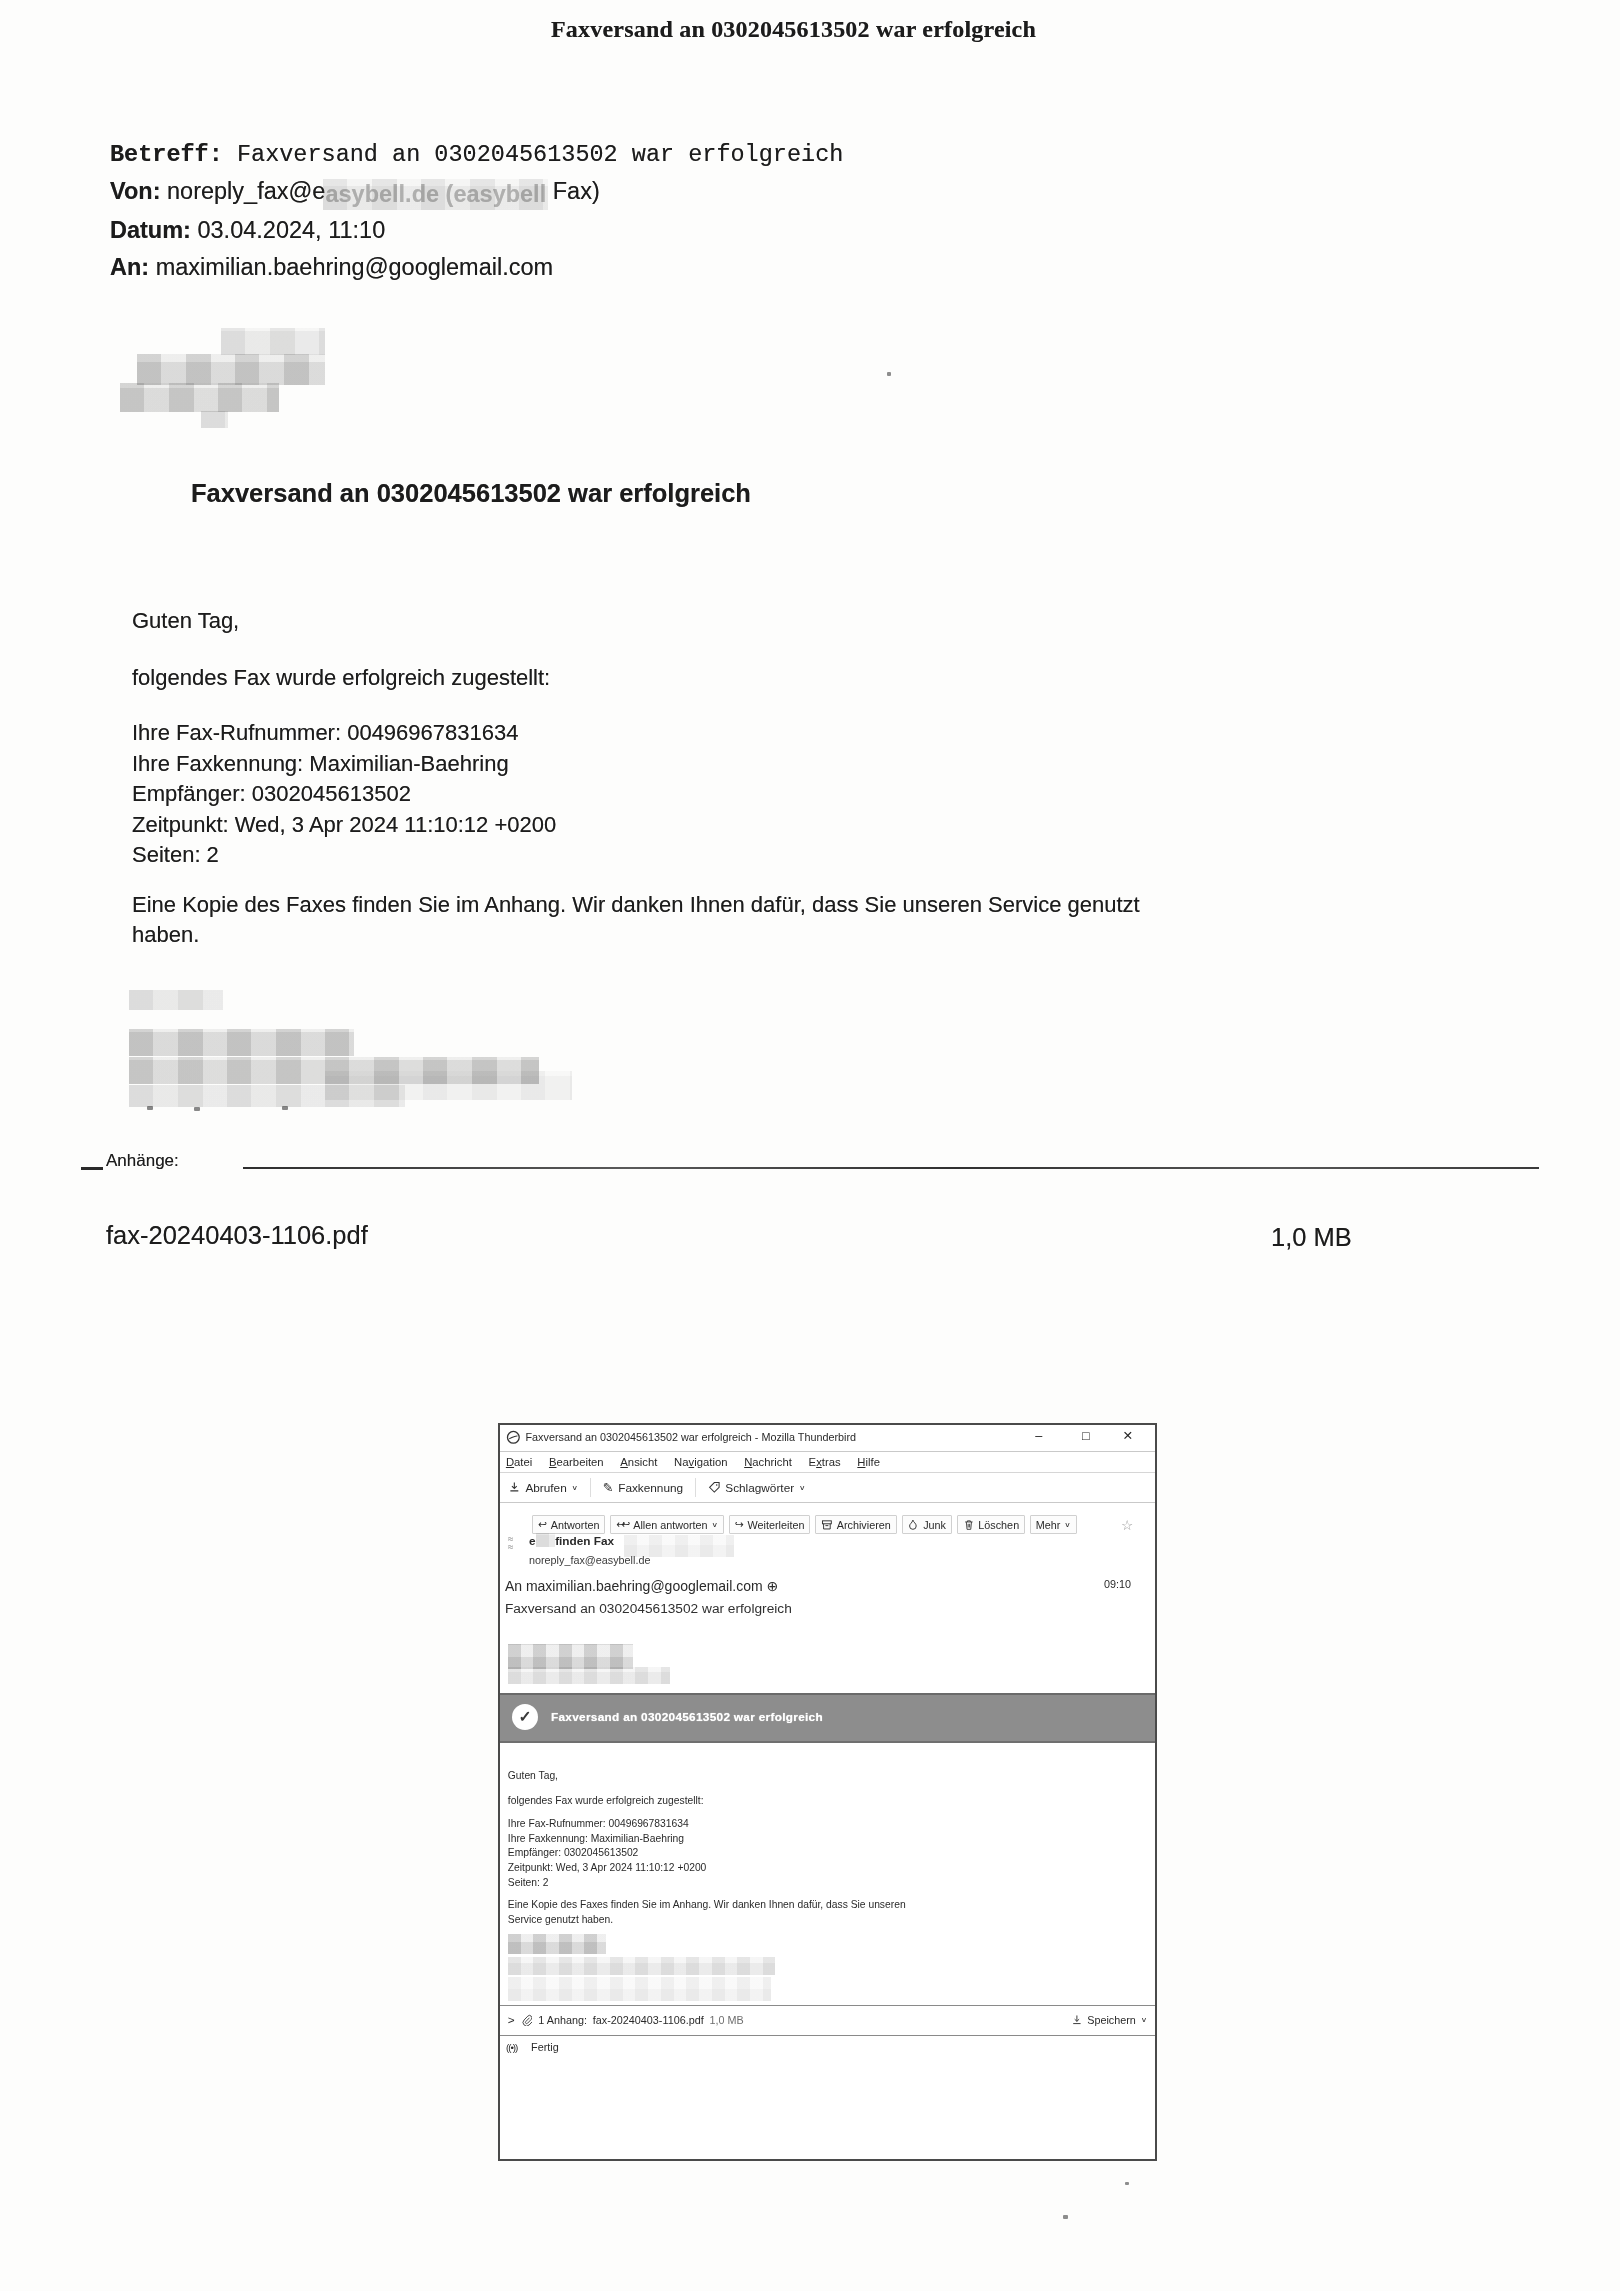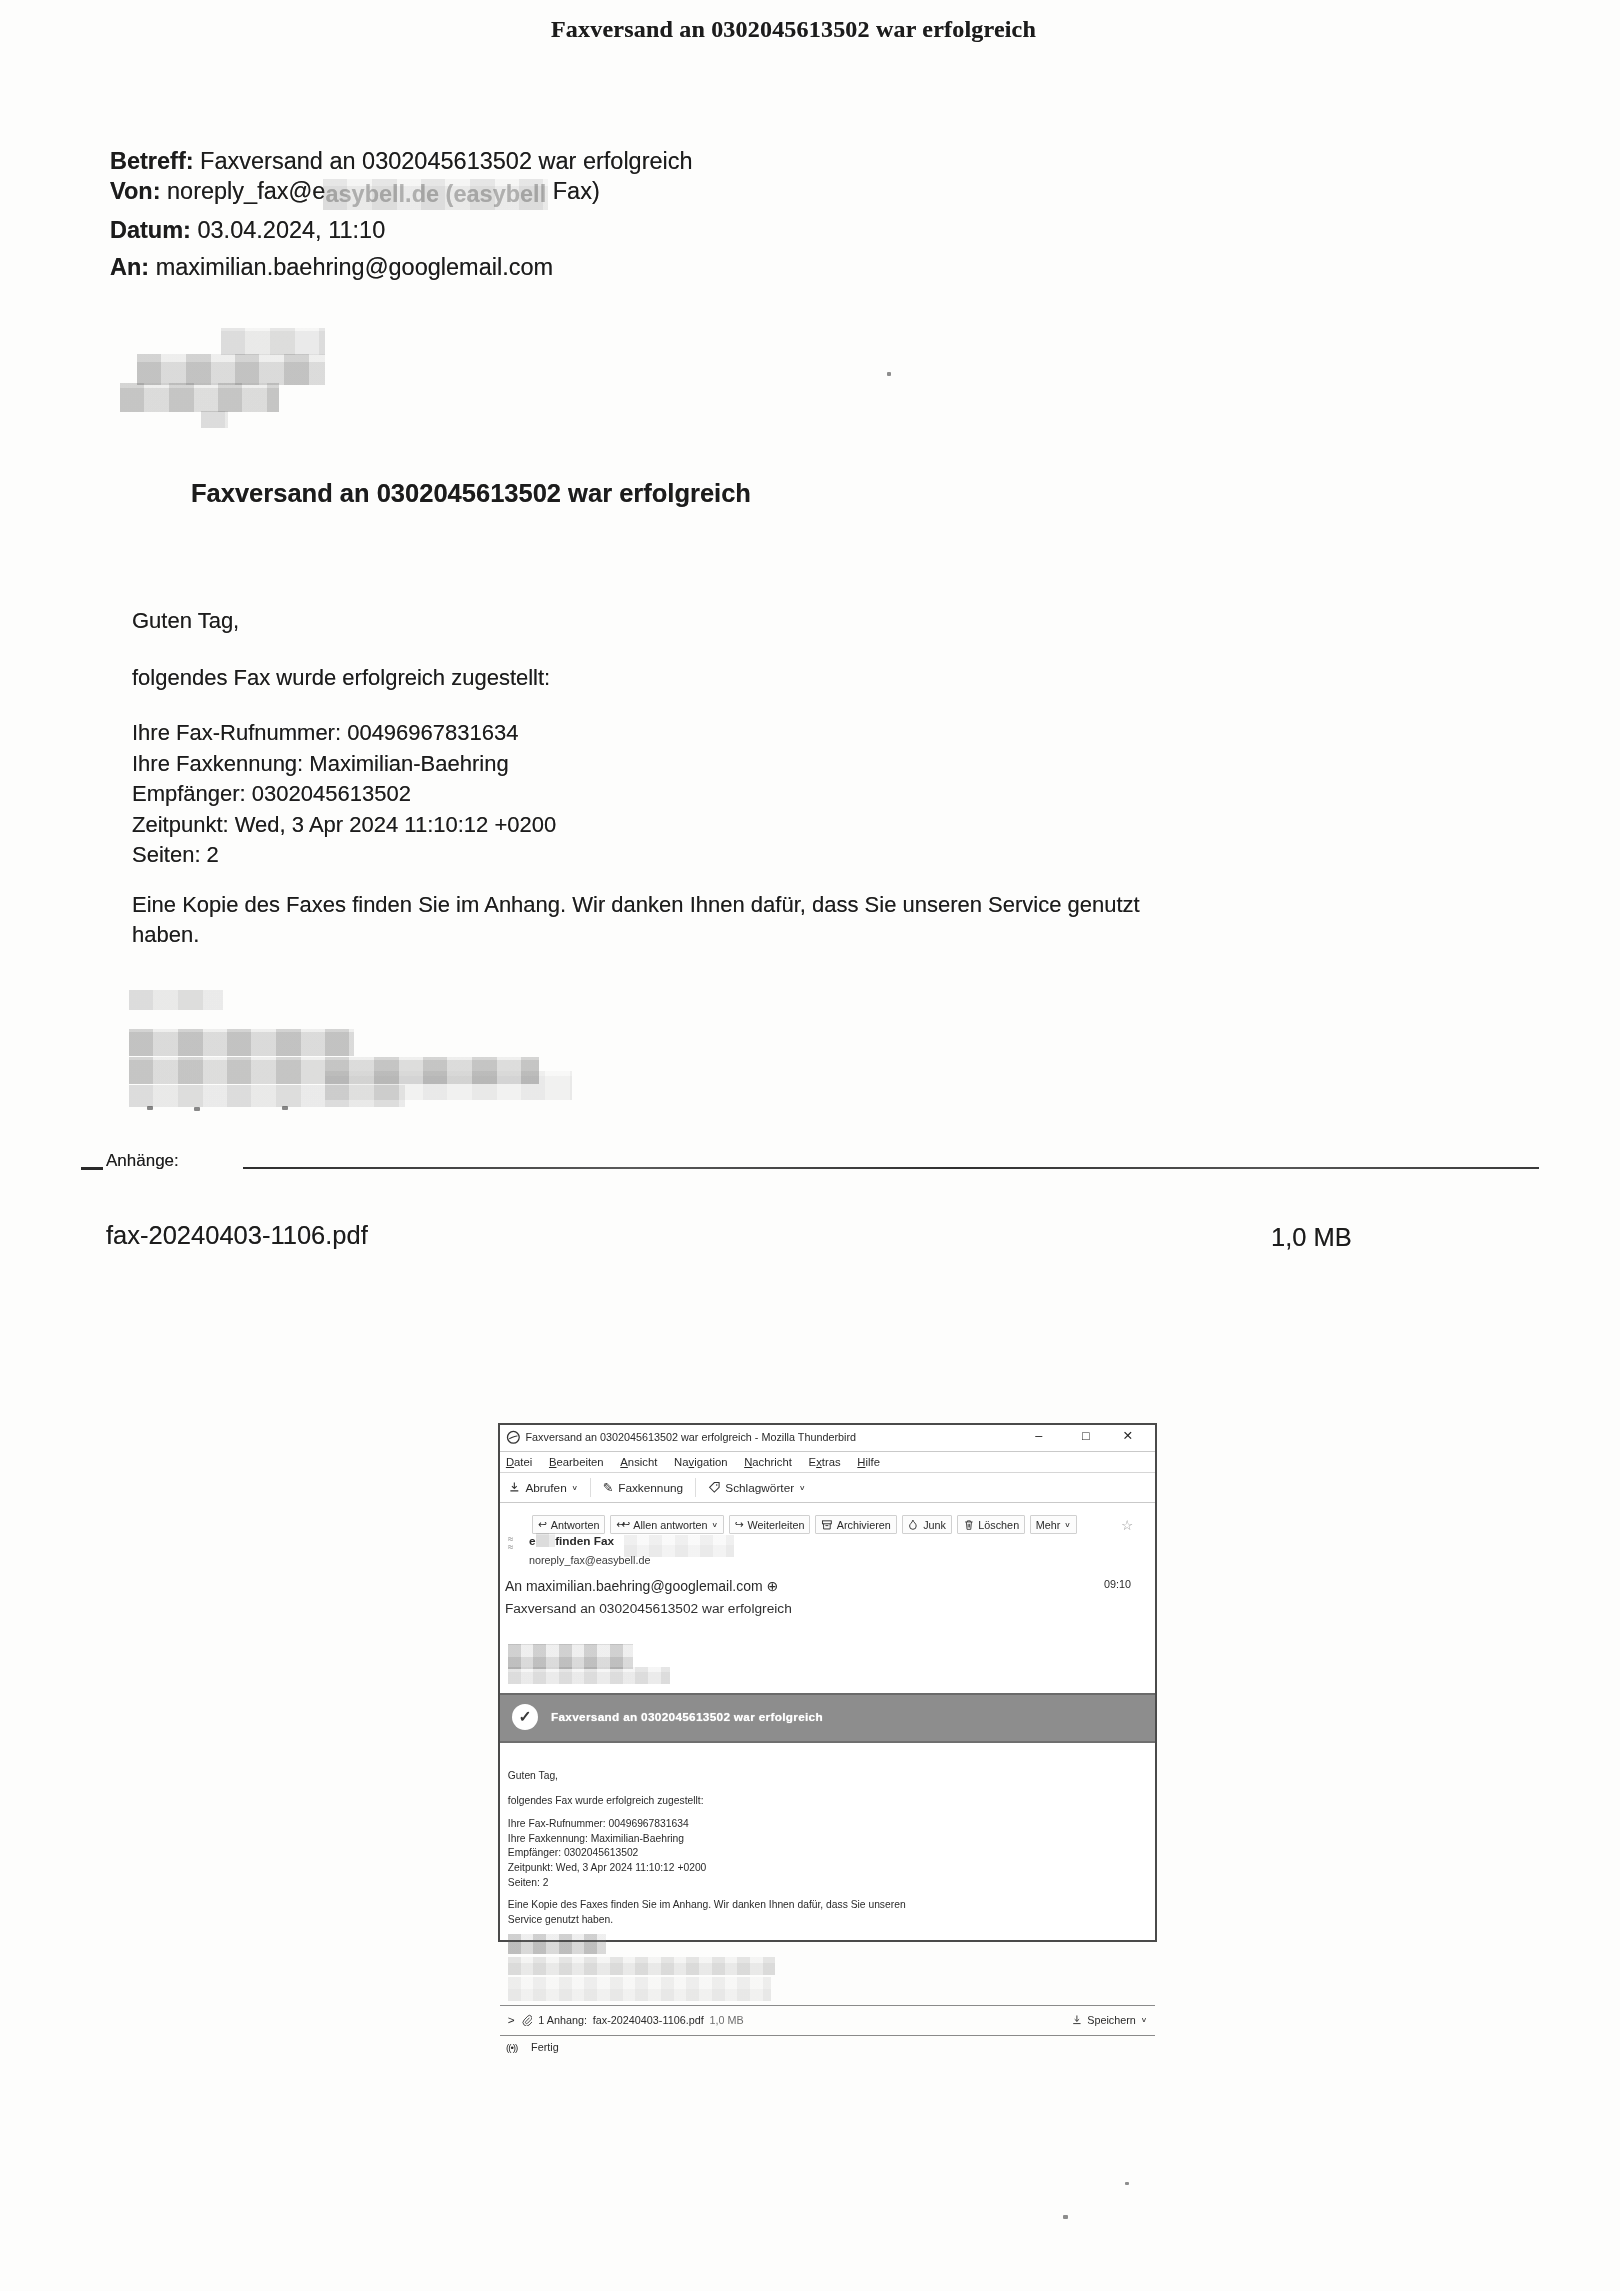--- a/index.html
+++ b/index.html
@@ -33,21 +33,21 @@
       repeating-linear-gradient(90deg,rgba(70,70,70,.22) 0 12.7px,rgba(135,135,135,.08) 12.7px 25.5px,rgba(95,95,95,.26) 25.5px 38px,rgba(165,165,165,.10) 38px 51px),
       repeating-linear-gradient(0deg,rgba(90,90,90,.18) 0 11.8px,rgba(150,150,150,.07) 11.8px 23.5px);}
   .mz-light{opacity:.55;} .mz-xlight{opacity:.33;} .mz-dark{opacity:.95;}
   .redact{position:relative;display:inline-block;vertical-align:-2.9px;}
   .redact .ghost{opacity:.30;font-weight:bold;}
   .redact .cover{position:absolute;inset:-2px;}
   .remnant{position:absolute;width:5.9px;height:3.9px;background:rgba(40,40,40,.55);border-radius:1px;}
   .speck{position:absolute;background:rgba(30,30,30,.5);border-radius:1px;}
 
   
-  .tbwin{left:498px;top:1423px;width:659px;height:519px;background:#fff;
+  .tbwin{left:498px;top:1423px;width:659px;height:738px;background:#fff;
     border:2px solid #4a4a4a;box-sizing:border-box;color:#2a2a2a;}
   .tbwin .abs{position:absolute;}
   .tb-titlebar{left:0;top:0;width:100%;height:26.5px;border-bottom:1px solid #c9c9c9;box-sizing:border-box;}
   .tb-title{left:25.5px;top:5.9px;font-size:10.8px;white-space:nowrap;}
   .tb-ctl{top:2.9px;width:19.6px;height:17.6px;text-align:center;font-size:12.7px;line-height:17.6px;color:#222;}
   .tb-menubar{left:0;top:26.5px;width:100%;height:21.6px;display:flex;gap:16.7px;align-items:center;
     padding-left:5.9px;box-sizing:border-box;font-size:11.3px;border-bottom:1px solid #d6d6d6;text-align:center;}
   .tb-menubar u{text-decoration-thickness:1px;}
   .tb-toolbar{left:0;top:48px;width:100%;height:30px;display:flex;gap:11.8px;align-items:center;
     padding-left:7.8px;box-sizing:border-box;font-size:11.8px;border-bottom:1px solid #c9c9c9;}
@@ -77,21 +77,21 @@
     display:flex;align-items:center;gap:13.7px;padding:0 5.9px;font-size:10.8px;}
   .tb-neticon{font-size:9.8px;letter-spacing:-1px;}
   .avatar-squiggle{left:7.8px;top:110px;width:15.7px;height:23.5px;color:#777;font-size:9.8px;line-height:7.8px;}
   svg.ic{display:block;}
 </style>
 </head>
 <body>
 
 <div class="abs page-top-header scan">Faxversand an 0302045613502 war erfolgreich</div>
 
-<div class="abs hline scan" style="top:148px;">
+<div class="abs hline scan" style="top:141px;font-family:Liberation Mono, monospace;">
   <b>Betreff:</b>
   <span>Faxversand an 0302045613502 war erfolgreich</span>
 </div>
 <div class="abs hline scan" style="top:178px;">
   <b>Von:</b>
   <span>noreply_fax@e</span><span class="redact"><span class="ghost">asybell.de (easybell</span><i class="cover mz mz-light"></i></span>
   <span>Fax)</span>
 </div>
 <div class="abs hline scan" style="top:217px;">
   <b>Datum:</b>

